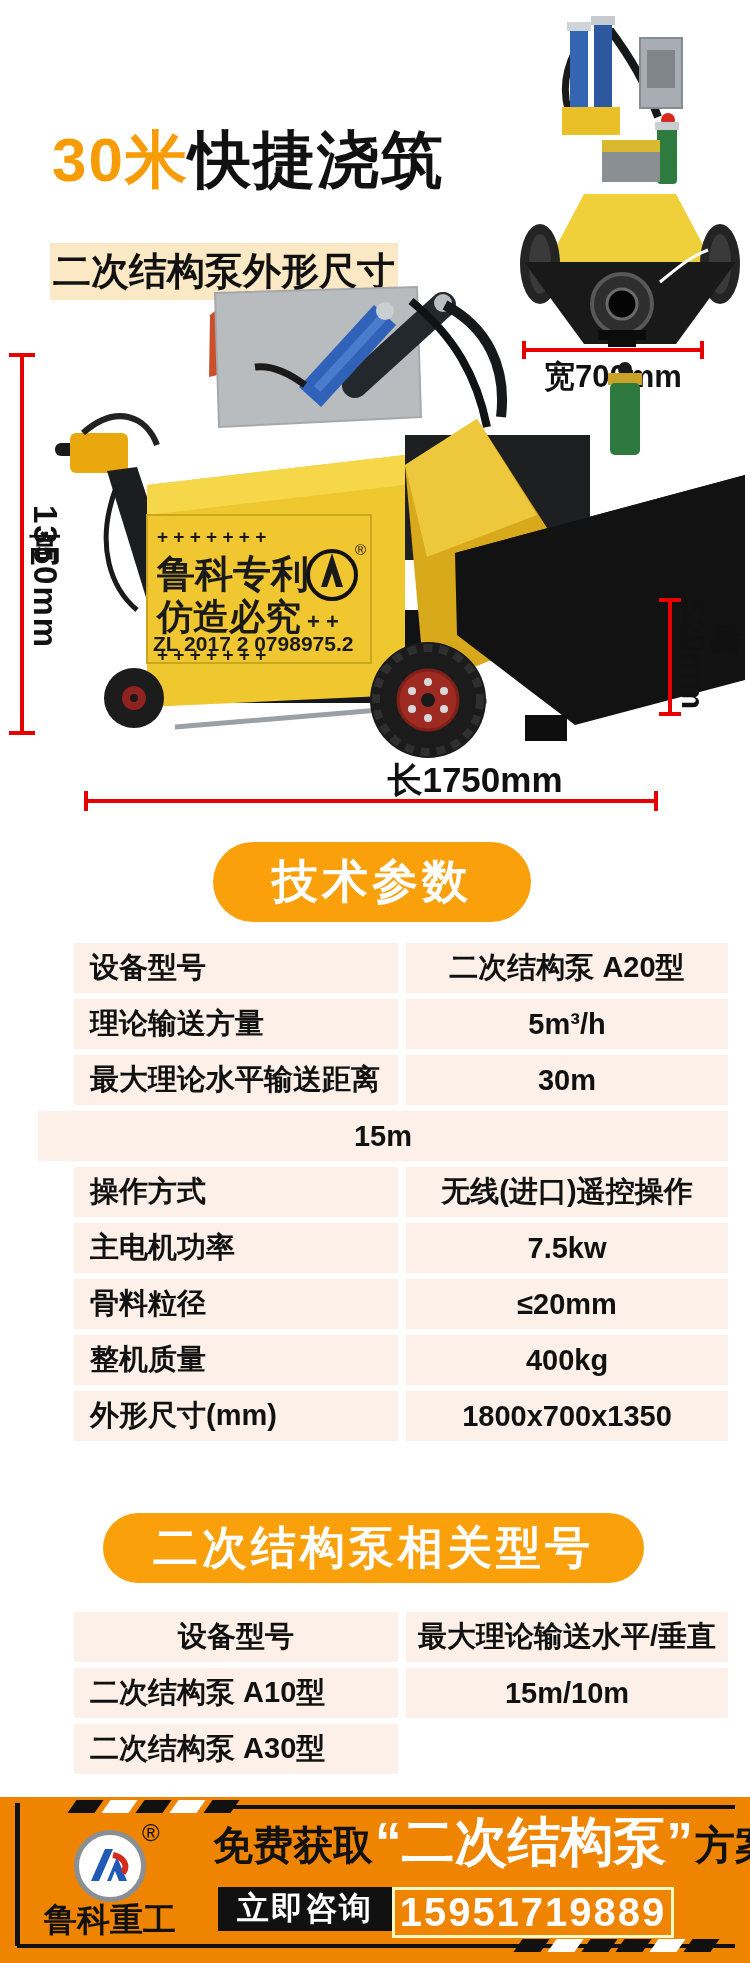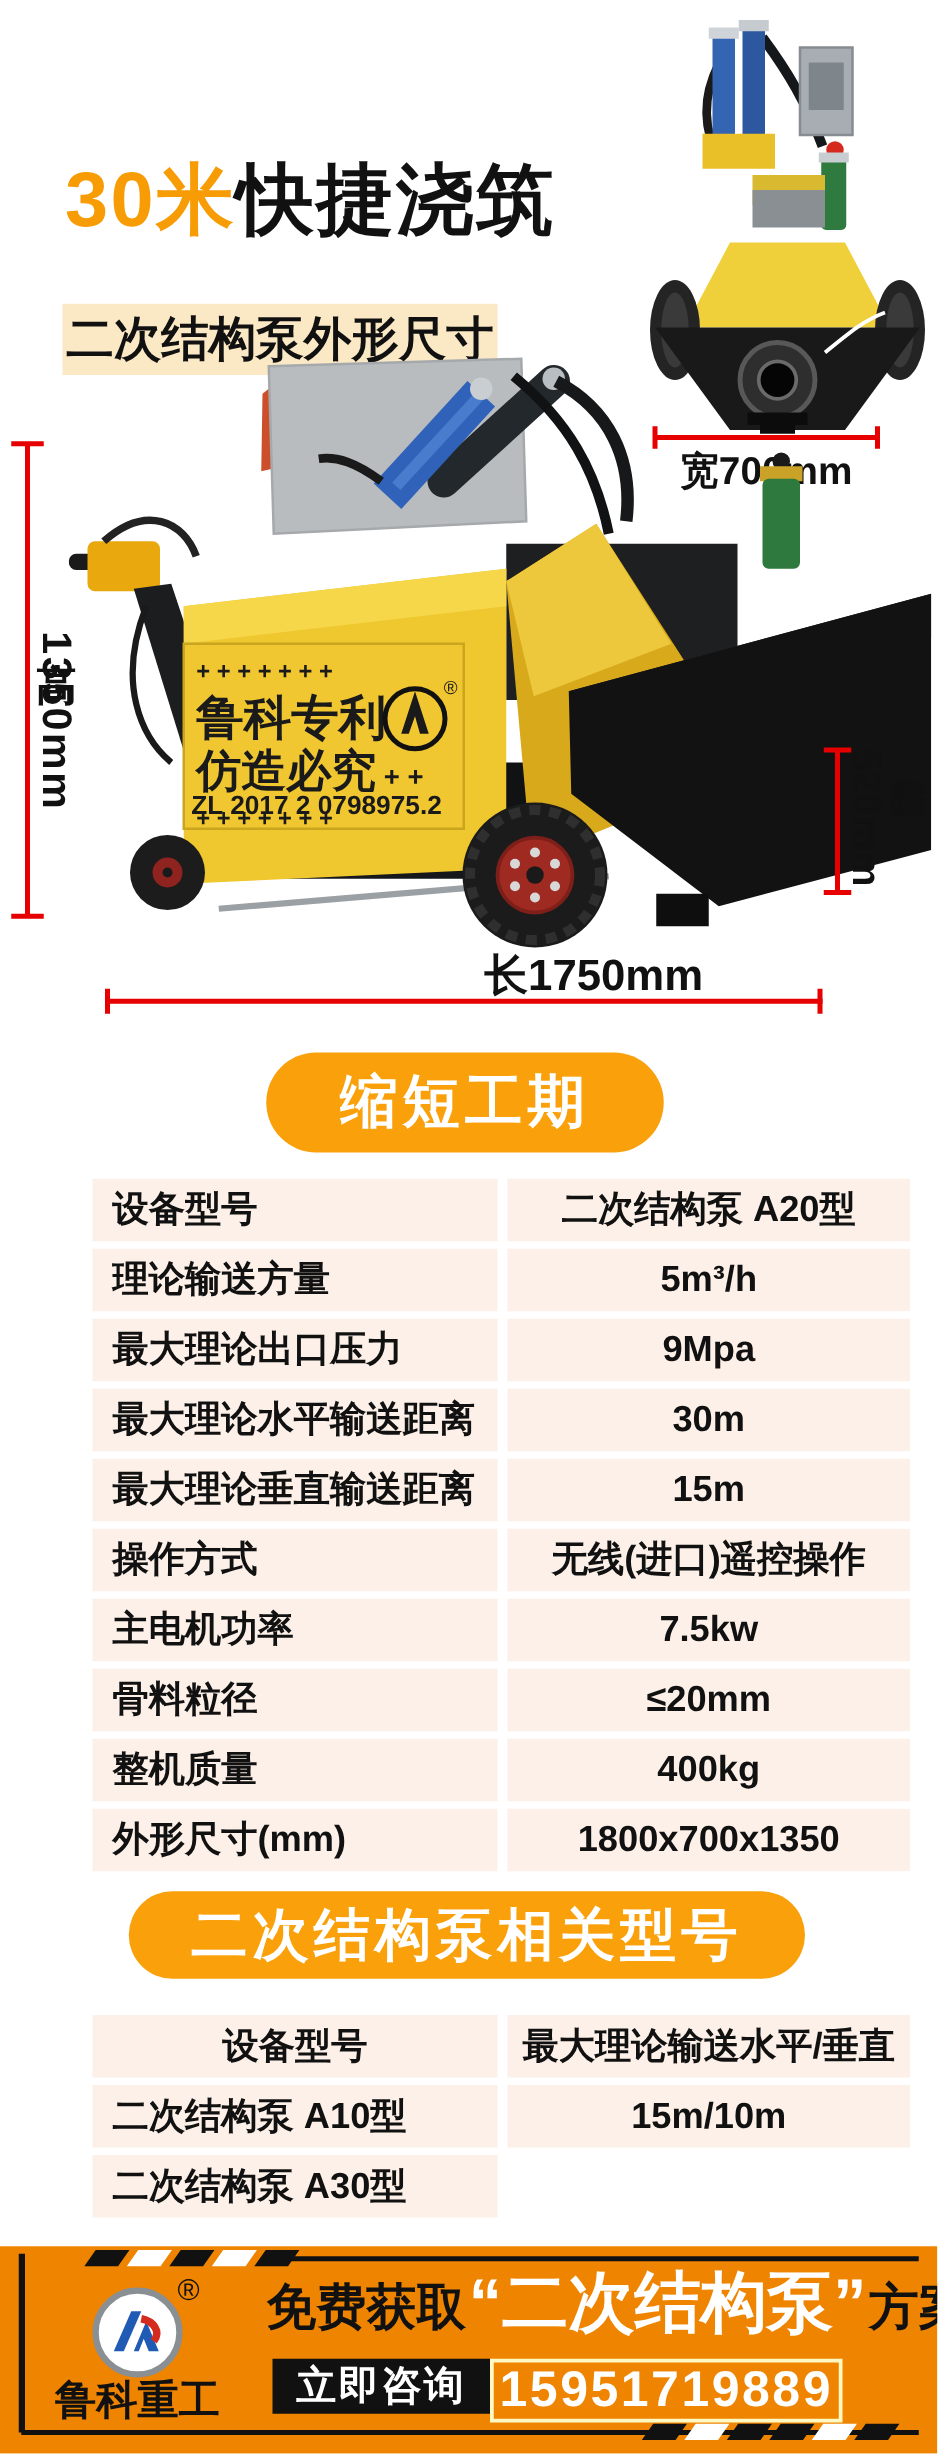--- a/index.html
+++ b/index.html
@@ -208,41 +208,36 @@
   <div class="dim-text" id="dim-hopper-text">
     <span style="display:block;">料斗高度</span>
     <span class="num" style="display:block;">520mm</span>
   </div>
 
   <div class="dim-text" id="dim-length-text">长1750mm</div>
   <div class="redline" style="left:84px;top:791px;width:4px;height:20px;"></div>
   <div class="redline" style="left:84px;top:799px;width:574px;height:4px;"></div>
   <div class="redline" style="left:654px;top:791px;width:4px;height:20px;"></div>
 
-  <div class="pill" id="pill1">缩短工期</div>
+  <div class="pill" id="pill1">技术参数</div>
 
   <div class="spec-table" id="table1">
     <div class="spec-row">
       <div class="spec-label">设备型号</div>
       <div class="spec-value">二次结构泵 A20型</div>
     </div>
     <div class="spec-row">
       <div class="spec-label">理论输送方量</div>
       <div class="spec-value">5m³/h</div>
     </div>
     <div class="spec-row">
-      <div class="spec-label">最大理论出口压力</div>
-      <div class="spec-value">9Mpa</div>
-    </div>
-    <div class="spec-row">
       <div class="spec-label">最大理论水平输送距离</div>
       <div class="spec-value">30m</div>
     </div>
     <div class="spec-row">
-      <div class="spec-label">最大理论垂直输送距离</div>
       <div class="spec-value">15m</div>
     </div>
     <div class="spec-row">
       <div class="spec-label">操作方式</div>
       <div class="spec-value">无线(进口)遥控操作</div>
     </div>
     <div class="spec-row">
       <div class="spec-label">主电机功率</div>
       <div class="spec-value">7.5kw</div>
     </div>

